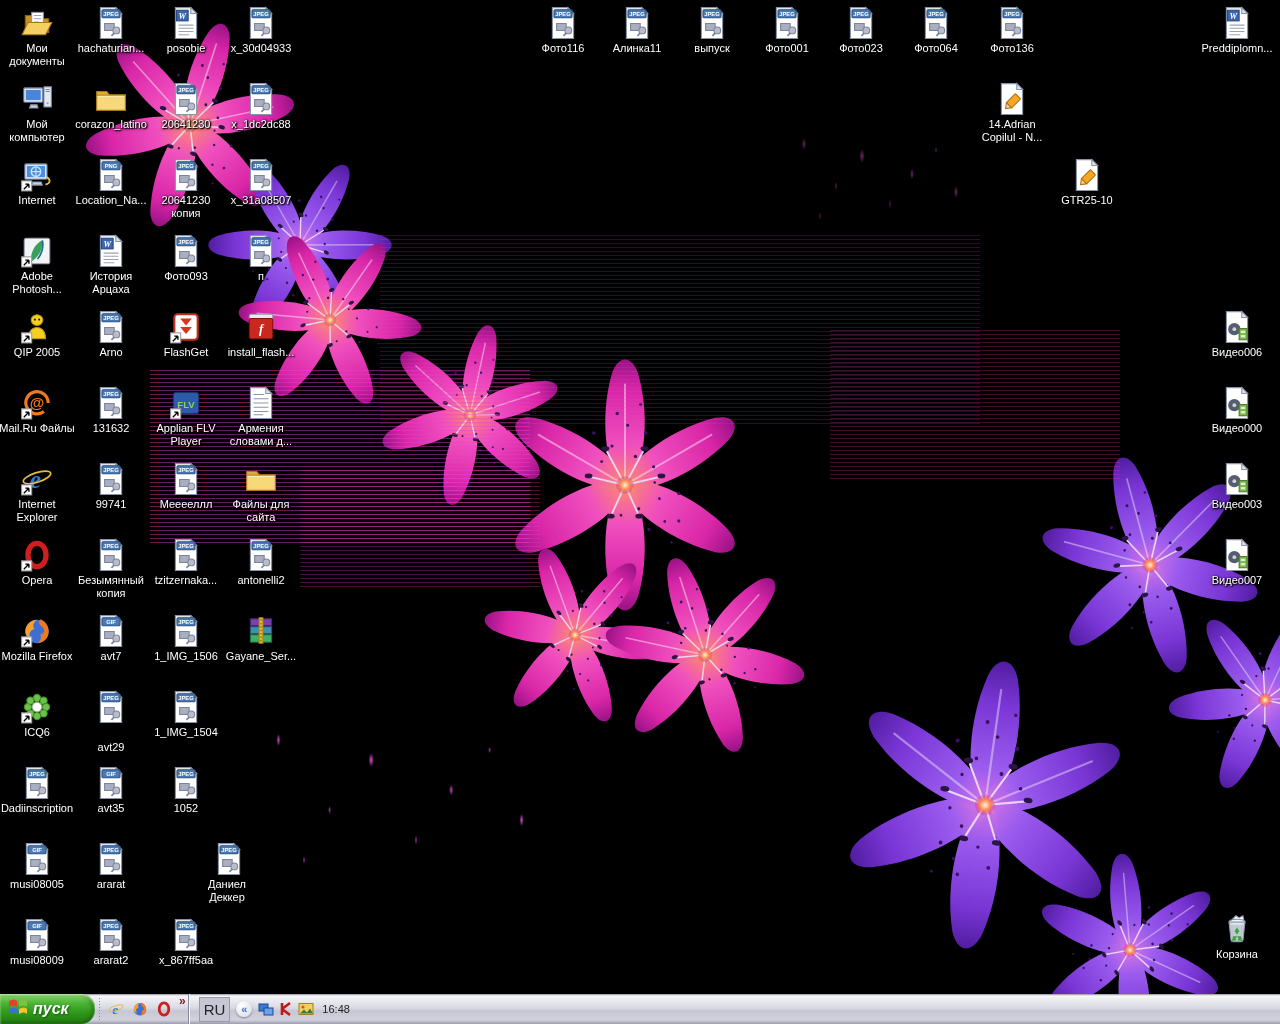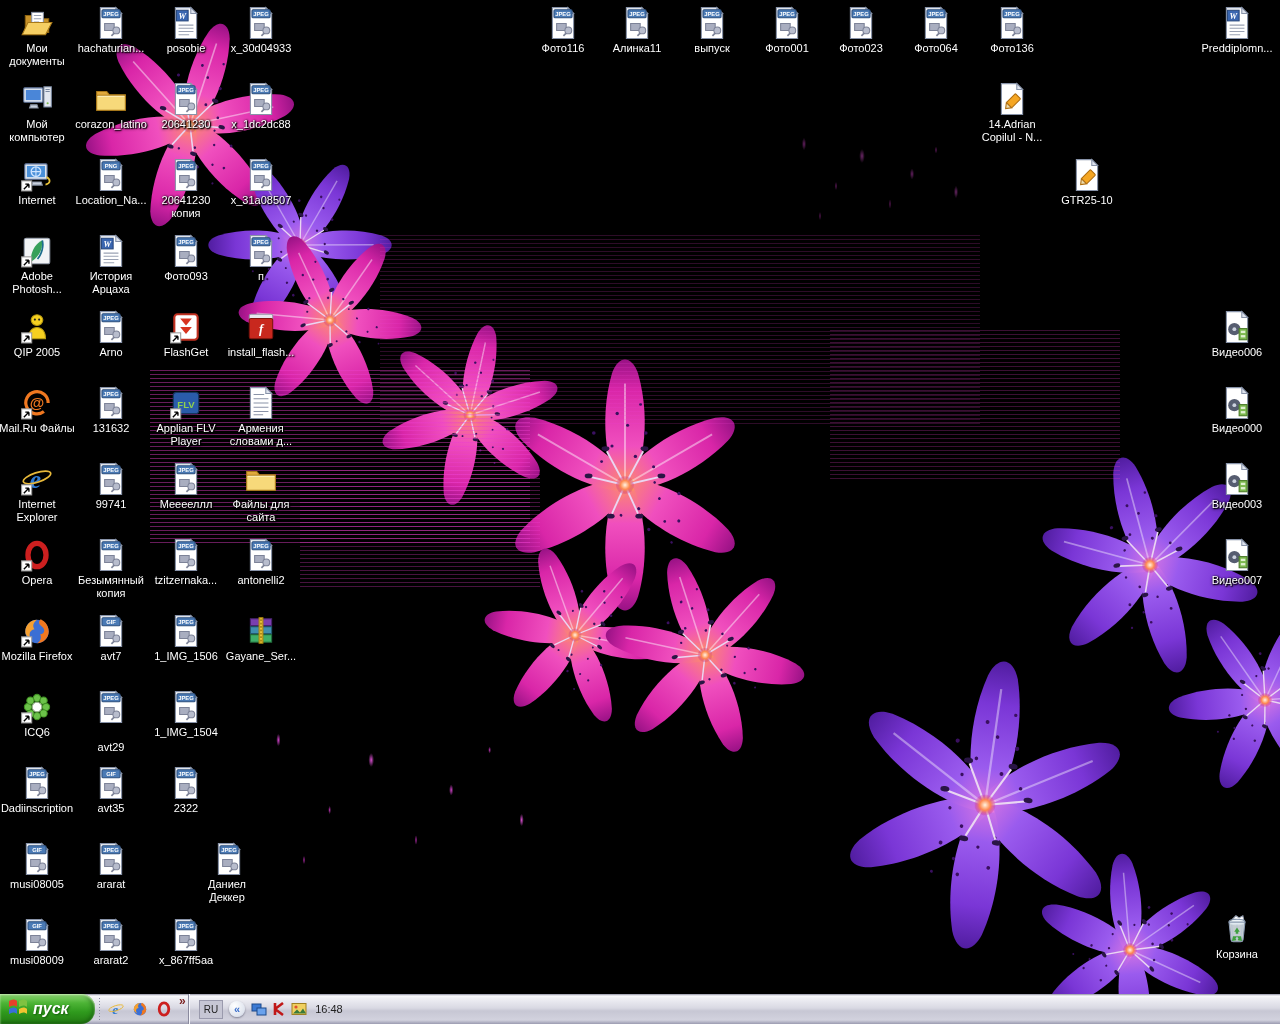--- a/index.html
+++ b/index.html
@@ -36,21 +36,21 @@
   .qlicon{width:18px;height:18px;cursor:pointer;}
   #qlmore{font-size:12px;font-weight:bold;color:#7a1f1f;cursor:pointer;padding:0 2px;}
   #taskbuttons{display:flex;align-items:center;gap:6px;padding-left:4px;flex:1 1 auto;}
   .taskbtn{height:24px;display:flex;align-items:center;gap:5px;padding:0 8px;box-sizing:border-box;
     background:linear-gradient(180deg,#fdfdff 0,#e6e6f0 55%,#cfcfdd 100%);
     border:1px solid #8890a8;border-radius:3px;box-shadow:inset 0 1px 0 #fff;
     font-size:11px;color:#1a1a1a;white-space:nowrap;overflow:hidden;cursor:pointer;}
   .taskbtn .ticon{width:16px;height:16px;flex:0 0 auto;}
   #tray{display:flex;align-items:center;gap:6px;padding:0 8px 0 10px;flex:0 0 auto;
     border-left:1px solid #8a8a9e;box-shadow:inset 1px 0 0 #f5f5fa;}
-  #lang{font-size:10px;color:#222;background:#c6c6d4;border:1px solid #9a9aad;padding:3px 4px;cursor:pointer;}
+  #lang{font-size:15px;color:#222;background:#c6c6d4;border:1px solid #9a9aad;padding:3px 4px;cursor:pointer;}
   #traychev{width:16px;height:16px;border-radius:50%;background:radial-gradient(circle at 35% 30%,#fff,#dfe4ee 70%,#b8c0d4);
     color:#3a6ecc;font-size:11px;font-weight:bold;display:flex;align-items:center;justify-content:center;cursor:pointer;box-shadow:0 1px 2px rgba(0,0,30,.4);}
   .tricon{width:16px;height:16px;cursor:pointer;}
   #clock{font-size:11px;color:#222;padding-left:2px;cursor:default;}
 </style>
 </head>
 <body>
 
 <div id="desktop">
 
@@ -905,21 +905,21 @@
           <svg width="34" height="34" viewBox="0 0 32 32">
             <path d="M6 1.5h14.5l5.5 5.5v23.5H6z" fill="#fff" stroke="#8792a8"></path>
             <path d="M20.5 1.5l5.5 5.5h-5.5z" fill="#dfe4ee" stroke="#8792a8"></path>
             <path d="M10 16.5h9v6.5h-9z" fill="#a9aec0" stroke="#7d8398"></path>
             <circle cx="21" cy="23" r="3.2" fill="#b8bdcd" stroke="#7d8398"></circle>
             <path d="M19 25.5l-2.6 2.6" stroke="#7d8398" stroke-width="1.6"></path>
             <rect x="7.5" y="3.5" width="17" height="7.5" rx="1" fill="#4a7ab5" stroke="#2c4f7e"></rect>
             <text x="16" y="9.4" font-size="5.5" font-weight="bold" fill="#fff" text-anchor="middle" font-family="Liberation Sans,sans-serif">JPEG</text>
           </svg>
         </span>
-    <span class="ic-label">2322</span>
+    <span class="ic-label">1052</span>
   </div>
       <div class="dicon" style="left: -23px; top: 842px;">
     <span class="ic-glyph">
           <svg width="34" height="34" viewBox="0 0 32 32">
             <path d="M6 1.5h14.5l5.5 5.5v23.5H6z" fill="#fff" stroke="#8792a8"></path>
             <path d="M20.5 1.5l5.5 5.5h-5.5z" fill="#dfe4ee" stroke="#8792a8"></path>
             <path d="M10 16.5h9v6.5h-9z" fill="#a9aec0" stroke="#7d8398"></path>
             <circle cx="21" cy="23" r="3.2" fill="#b8bdcd" stroke="#7d8398"></circle>
             <path d="M19 25.5l-2.6 2.6" stroke="#7d8398" stroke-width="1.6"></path>
             <rect x="7.5" y="3.5" width="17" height="7.5" rx="1" fill="#4a7ab5" stroke="#2c4f7e"></rect>

